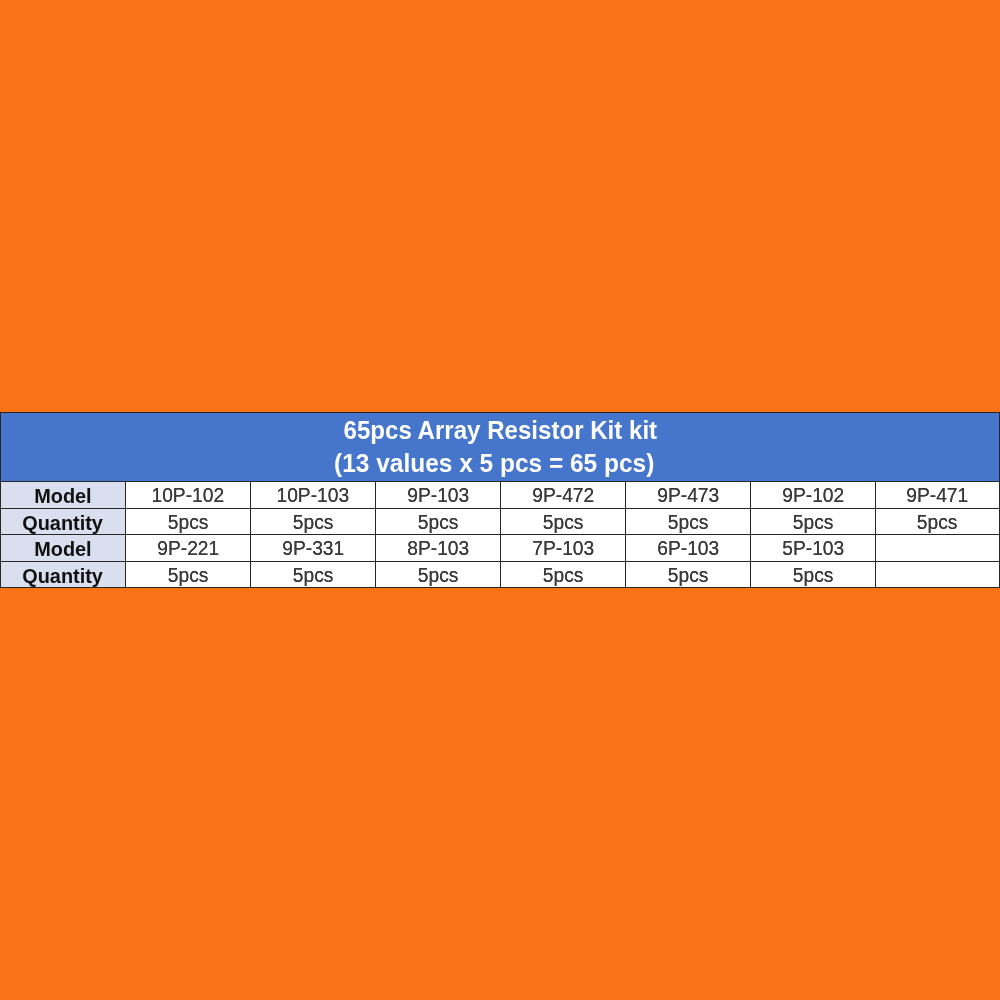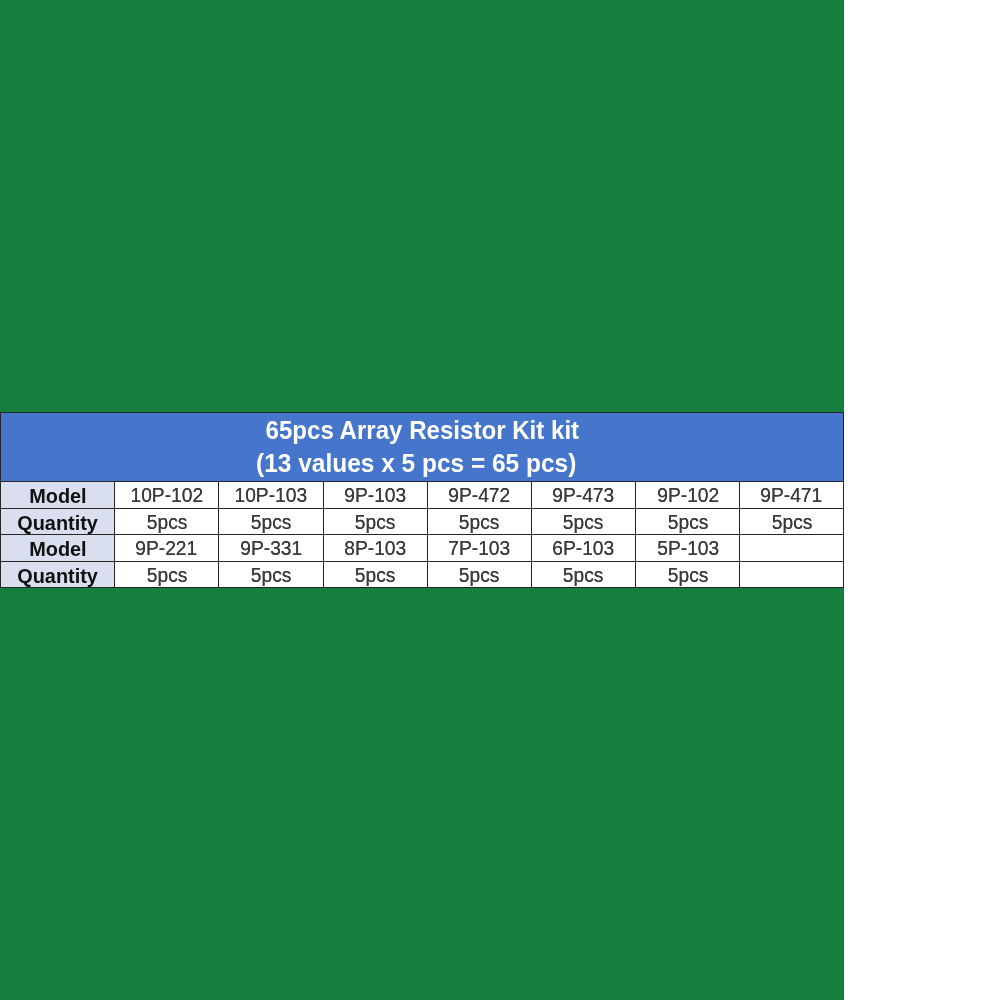--- a/index.html
+++ b/index.html
@@ -1,19 +1,19 @@
 <!DOCTYPE html>
 <html><head>
 <meta charset="utf-8">
 <title>65pcs Array Resistor Kit kit</title>
 <style>
   html,body{margin:0;padding:0;}
   body{width:1000px;height:1000px;background:#ffffff;overflow:hidden;
        font-family:"Liberation Sans",sans-serif;-webkit-font-smoothing:antialiased;}
-  #page{position:relative;width:844px;height:1000px;background:#15803d;}
+  #page{position:relative;width:1000px;height:1000px;background:#f97316;}
 
   #spec-table{position:absolute;left:0;top:412px;
               border-collapse:collapse;table-layout:fixed;opacity:0.999;}
   #spec-table col{width:125px;}
   #spec-table col.col-last{width:124px;}
   #spec-table td{border:1px solid #262626;padding:0;text-align:center;vertical-align:middle;}
 
   .title-cell{background:#4576cb;height:68px;}
   .title-line{height:33.5px;line-height:33.5px;text-align:center;color:#ffffff;filter:blur(0px);}
   .title-line > span{display:inline-block;white-space:nowrap;font-weight:bold;font-size:26px;

